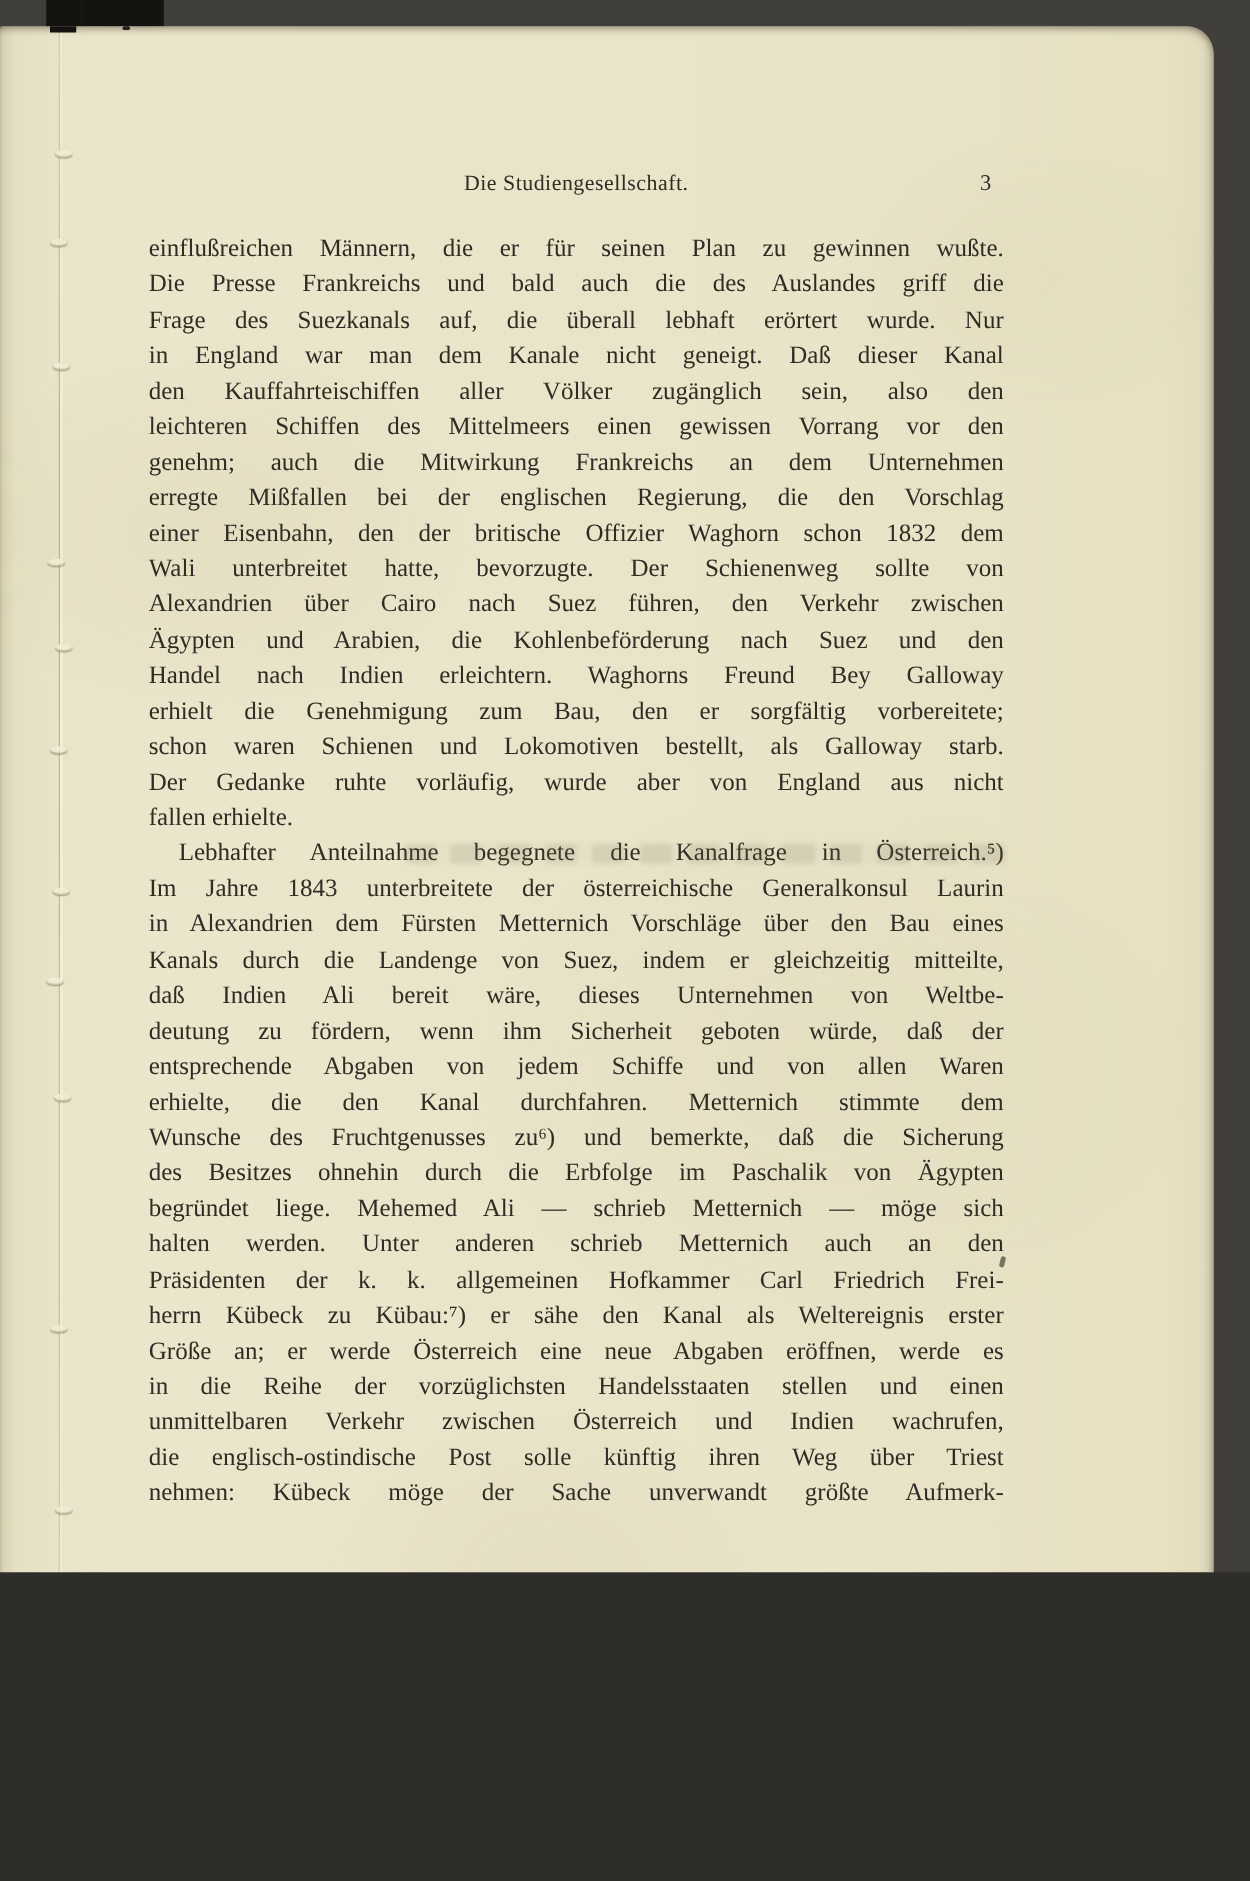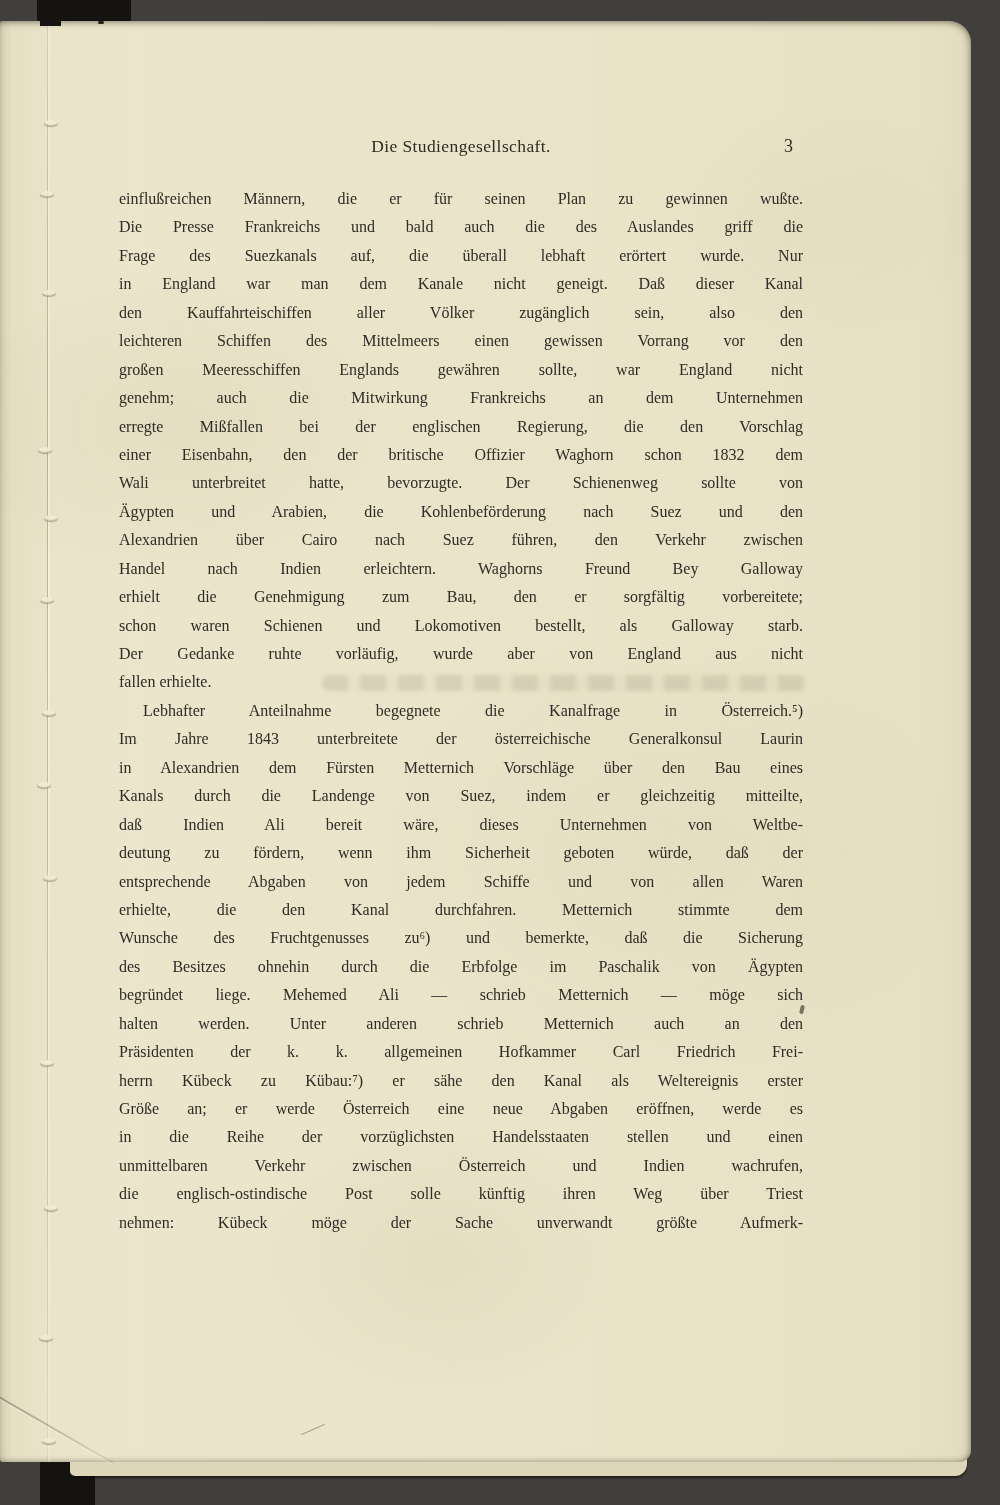--- a/index.html
+++ b/index.html
@@ -1,17 +1,17 @@
 <!DOCTYPE html>
 <html><head>
 <meta charset="utf-8">
 <style>
   html,body { margin:0; padding:0; background:#2e2d2a; }
   .scan {
-    position:relative; width:1000px; height:1505px; margin:0 auto;
+    position:relative; width:1000px; height:1258px; margin:0 auto;
     background:#413f3b; overflow:hidden;
     font-family:"Liberation Serif","DejaVu Serif",serif;
   }
   
   .tape { position:absolute; background:#141310; z-index:1; }
   .tape-top-a    { left:37px;  top:0; width:28px; height:26px; }
   .tape-top-b    { left:65px;  top:0; width:66px; height:22px; }
   .tape-bottom   { left:40px;  top:1460px; width:55px; height:45px; }
   
   .under-page {
@@ -48,21 +48,21 @@
     background:#f1ecd4; opacity:.9;
     box-shadow:0 1px 1px rgba(110,100,70,.55), inset 0 -1px 1px rgba(110,100,70,.35); }
   
   .header { position:absolute; left:119px; top:112px; width:684px; height:26px;
     color:#2e2c25; }
   .running-title { display:block; text-align:center; font-size:17.5px;
     letter-spacing:.4px; line-height:26px; }
   .page-number { position:absolute; right:10px; top:0; font-size:18px; line-height:26px; }
   
   .body-block { position:absolute; left:119px; top:164px; width:684px; color:#2e2c25; }
-  .line { height:28.45px; line-height:28.45px; font-size:16px;
+  .line { height:28.45px; line-height:28.45px; font-size:20px;
     text-align:justify; text-align-last:justify; overflow:hidden;font-family:Liberation Serif, serif; }
   .line.indent  { text-indent:24px; }
   .line.no-just { text-align-last:left; }
   
   .ghost-strip { position:absolute; left:322px; top:654px; width:484px; height:16px;
     background:repeating-linear-gradient(90deg, rgba(122,117,90,.32) 0 26px,
                rgba(122,117,90,.06) 26px 38px);
     filter:blur(2px); border-radius:7px; opacity:.55; pointer-events:none; }
   .edge-dot   { position:absolute; left:98px; top:0; width:6px; height:3px;
     background:#23211b; border-radius:2px; }
@@ -98,27 +98,26 @@
     </div>
 
     <div class="body-block">
         <div>
           <div class="line">einflußreichen Männern, die er für seinen Plan zu gewinnen wußte.</div>
           <div class="line">Die Presse Frankreichs und bald auch die des Auslandes griff die</div>
           <div class="line">Frage des Suezkanals auf, die überall lebhaft erörtert wurde. Nur</div>
           <div class="line">in England war man dem Kanale nicht geneigt. Daß dieser Kanal</div>
           <div class="line">den Kauffahrteischiffen aller Völker zugänglich sein, also den</div>
           <div class="line">leichteren Schiffen des Mittelmeers einen gewissen Vorrang vor den</div>
-          <div class="line">großen Meeresschiffen Englands gewähren sollte, war England nicht</div>
           <div class="line">genehm; auch die Mitwirkung Frankreichs an dem Unternehmen</div>
           <div class="line">erregte Mißfallen bei der englischen Regierung, die den Vorschlag</div>
           <div class="line">einer Eisenbahn, den der britische Offizier Waghorn schon 1832 dem</div>
           <div class="line">Wali unterbreitet hatte, bevorzugte. Der Schienenweg sollte von</div>
+          <div class="line">Alexandrien über Cairo nach Suez führen, den Verkehr zwischen</div>
           <div class="line">Ägypten und Arabien, die Kohlenbeförderung nach Suez und den</div>
-          <div class="line">Alexandrien über Cairo nach Suez führen, den Verkehr zwischen</div>
           <div class="line">Handel nach Indien erleichtern. Waghorns Freund Bey Galloway</div>
           <div class="line">erhielt die Genehmigung zum Bau, den er sorgfältig vorbereitete;</div>
           <div class="line">schon waren Schienen und Lokomotiven bestellt, als Galloway starb.</div>
           <div class="line">Der Gedanke ruhte vorläufig, wurde aber von England aus nicht</div>
           <div class="line no-just">fallen erhielte.</div>
         </div>
         <div>
           <div class="line indent">Lebhafter Anteilnahme begegnete die Kanalfrage in Österreich.⁵)</div>
           <div class="line">Im Jahre 1843 unterbreitete der österreichische Generalkonsul Laurin</div>
           <div class="line">in Alexandrien dem Fürsten Metternich Vorschläge über den Bau eines</div>

